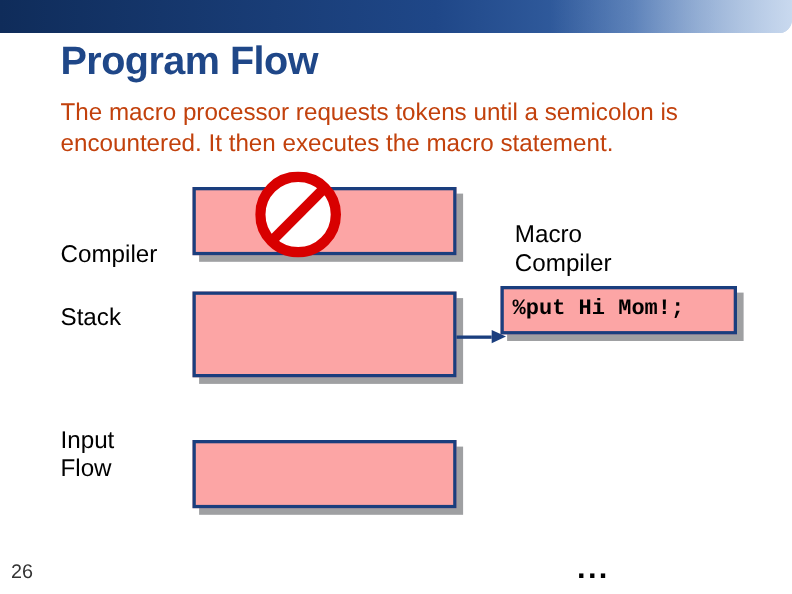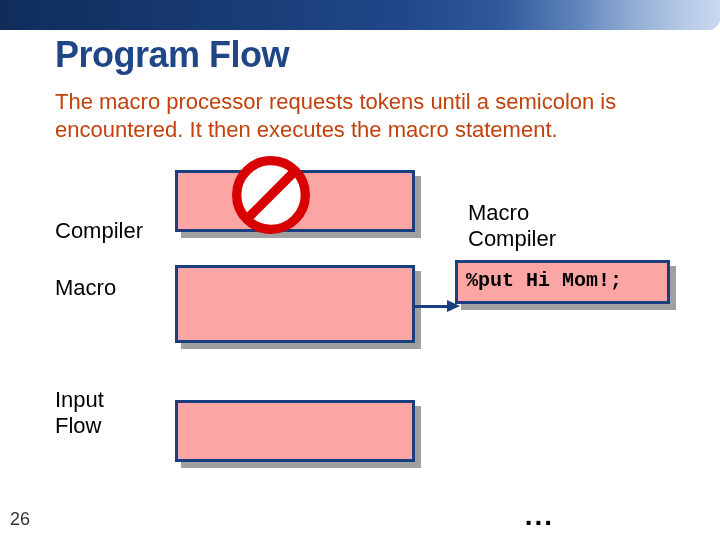--- a/index.html
+++ b/index.html
@@ -37,21 +37,21 @@
 <div class="slide">
   <div class="header-bar">
     <div class="header-accent"></div>
   </div>
 
   <div class="title">Program Flow</div>
   <div class="body-text">The macro processor requests tokens until a semicolon is encountered. It then executes the macro statement.</div>
 
   <div class="label compiler">Compiler</div>
   <div class="label word">
-    <div>Macro</div>
+    <div>Stack</div>
   </div>
   <div class="label input">
     <div>Input</div>
     <div>Flow</div>
   </div>
   <div class="label mp">Macro Compiler</div>
 
   <div class="box compiler"></div>
   <div class="box word"></div>
   <div class="box input"></div>

